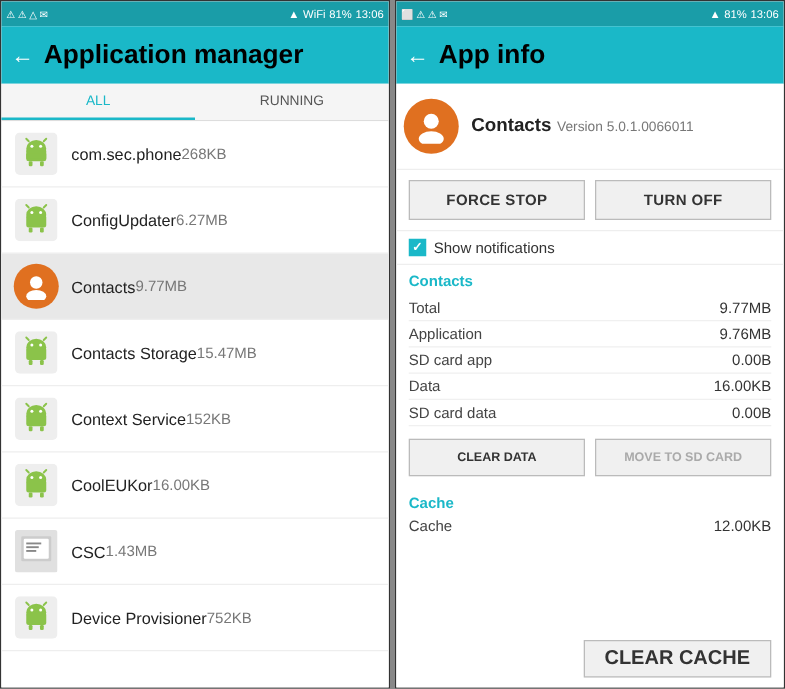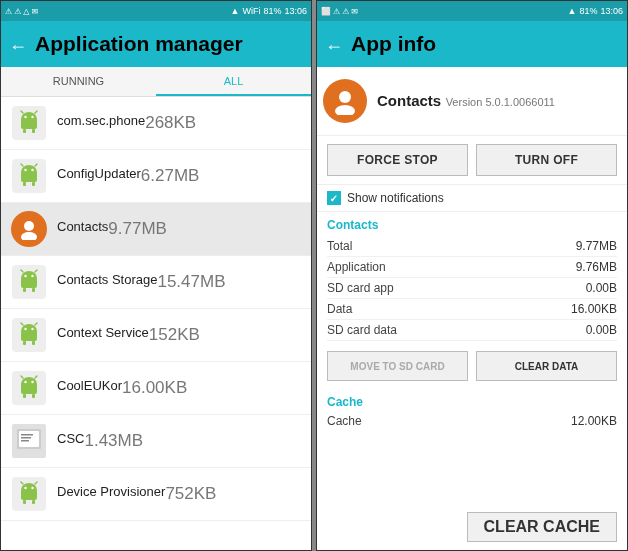--- a/index.html
+++ b/index.html
@@ -125,21 +125,21 @@
     }
     .app-info {
       display: flex;
     }
     .app-name {
       font-size: 13px;
       color: #222;
       font-weight: 500;
     }
     .app-size {
-      font-size: 17px;
+      font-size: 12px;
       color: #777;
     }
 
     
     .app-info-panel {
       display: flex;
       flex-direction: column;
       background: #fff;
       flex: 1;
     }
@@ -318,22 +318,22 @@
         <span>13:06</span>
       </div>
     </div>
 
     <div class="app-header">
       <span class="back-arrow">←</span>
       <span class="header-title">Application manager</span>
     </div>
 
     <div class="tabs-bar">
+      <div class="tab active">ALL</div>
       <div class="tab">RUNNING</div>
-      <div class="tab active">ALL</div>
     </div>
 
     <div class="app-list">
 
       <div class="app-item">
         <div class="app-icon">
           <svg class="android-icon" viewBox="0 0 34 34" xmlns="http://www.w3.org/2000/svg">
             <rect width="34" height="34" fill="#eee" rx="4"></rect>
             <ellipse cx="17" cy="13" rx="8" ry="7" fill="#8BC34A"></ellipse>
             <rect x="9" y="13" width="16" height="10" rx="2" fill="#8BC34A"></rect>
@@ -551,22 +551,22 @@
           <div class="storage-row">
             <span class="storage-label">Data</span>
             <span class="storage-value">16.00KB</span>
           </div>
           <div class="storage-row">
             <span class="storage-label">SD card data</span>
             <span class="storage-value">0.00B</span>
           </div>
         </div>
         <div class="storage-buttons">
+          <button class="storage-btn active">CLEAR DATA</button>
           <button class="storage-btn">MOVE TO SD CARD</button>
-          <button class="storage-btn active">CLEAR DATA</button>
         </div>
       </div>
 
       <div class="cache-section">
         <div class="section-header">Cache</div>
         <div class="cache-row">
           <span class="storage-label">Cache</span>
           <span class="storage-value">12.00KB</span>
         </div>
         <div class="cache-buttons">

